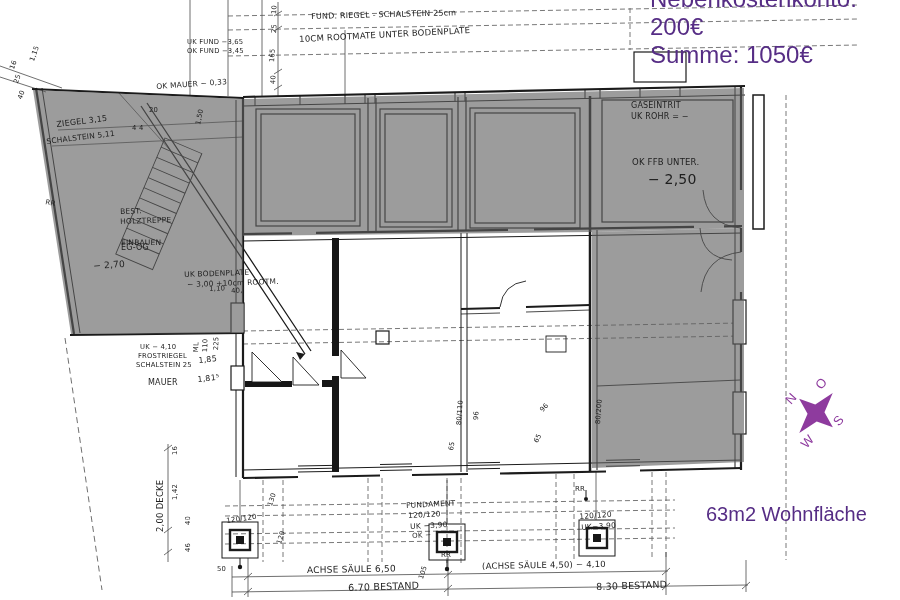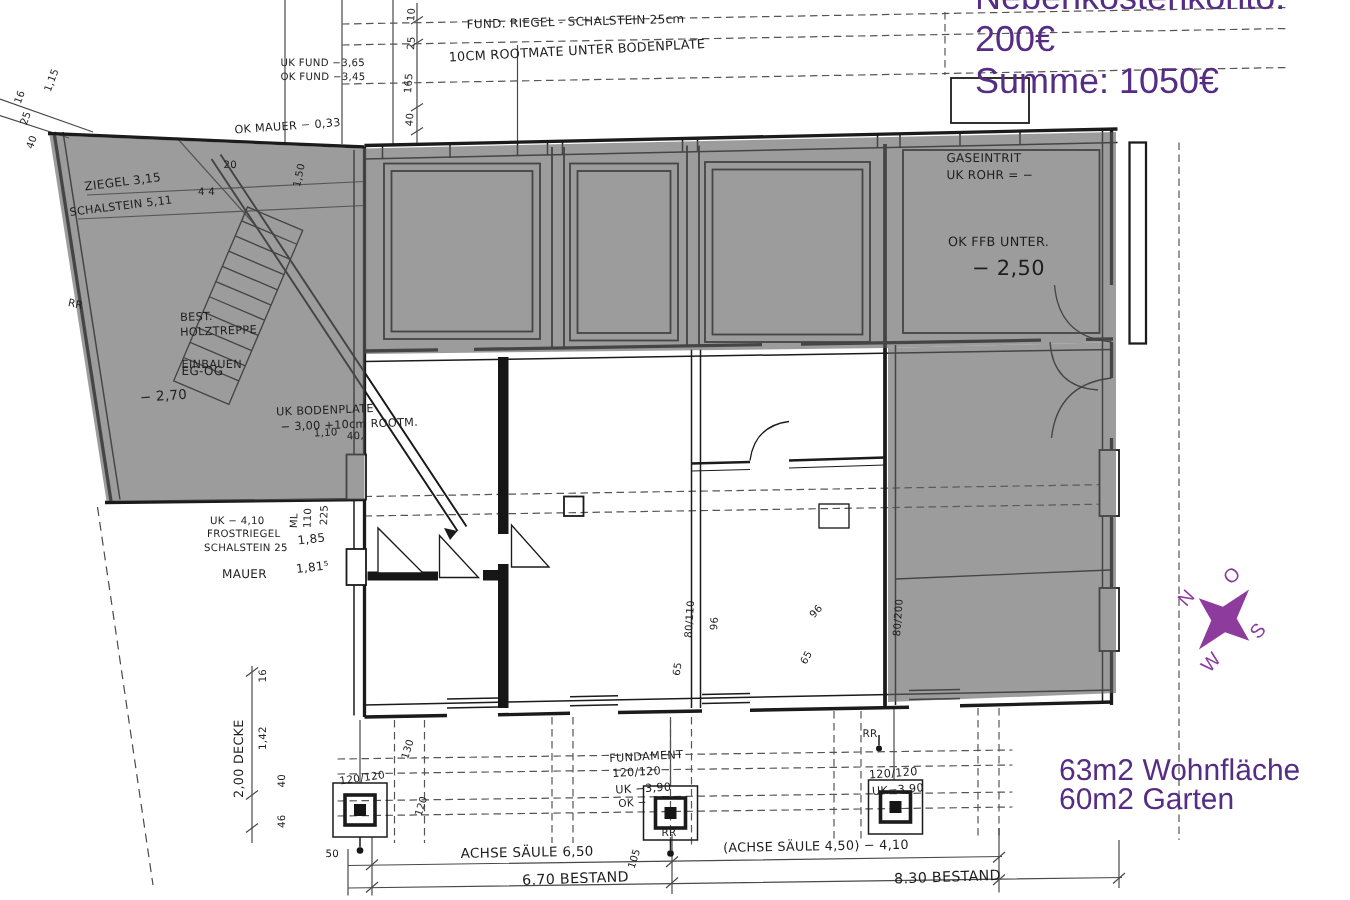--- a/index.html
+++ b/index.html
@@ -222,21 +222,20 @@
   <div class="hw" style="left:533px;top:441px;font-size:6.8px;transform:rotate(-62deg)">65</div>
   <div class="hw" style="left:595px;top:424px;font-size:6.8px;transform:rotate(-86deg)">80/200</div>
 
   <div class="purple costs">
     <div>Nebenkostenkonto: 200€</div>
     <div>Summe: 1050€</div>
   </div>
 
   <div class="purple areas">
     <div>63m2 Wohnfläche</div>
-    <div>60m2 Garten</div>
   </div>
 
   <div class="cletter" style="left:786px;top:392px;transform:rotate(-48deg)">N</div>
   <div class="cletter" style="left:816px;top:377px;transform:rotate(-48deg)">O</div>
   <div class="cletter" style="left:834px;top:414px;transform:rotate(-48deg)">S</div>
   <div class="cletter" style="left:801px;top:435px;transform:rotate(-48deg)">W</div>
 
 </div>
 
 </body></html>

